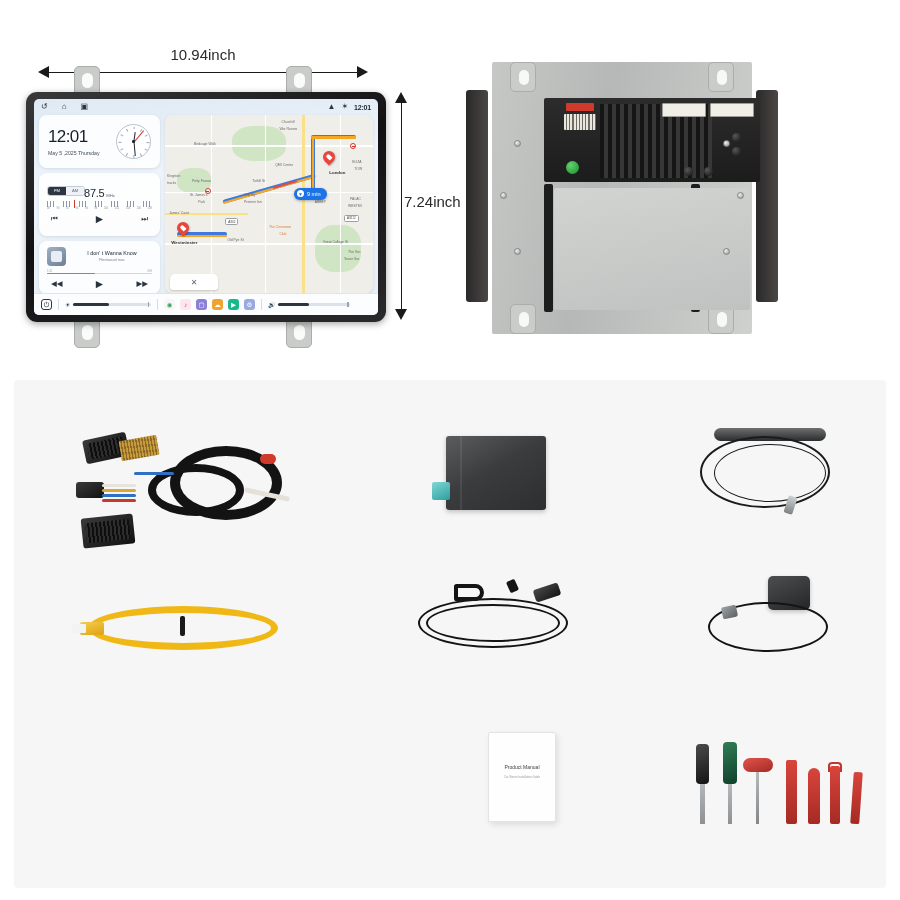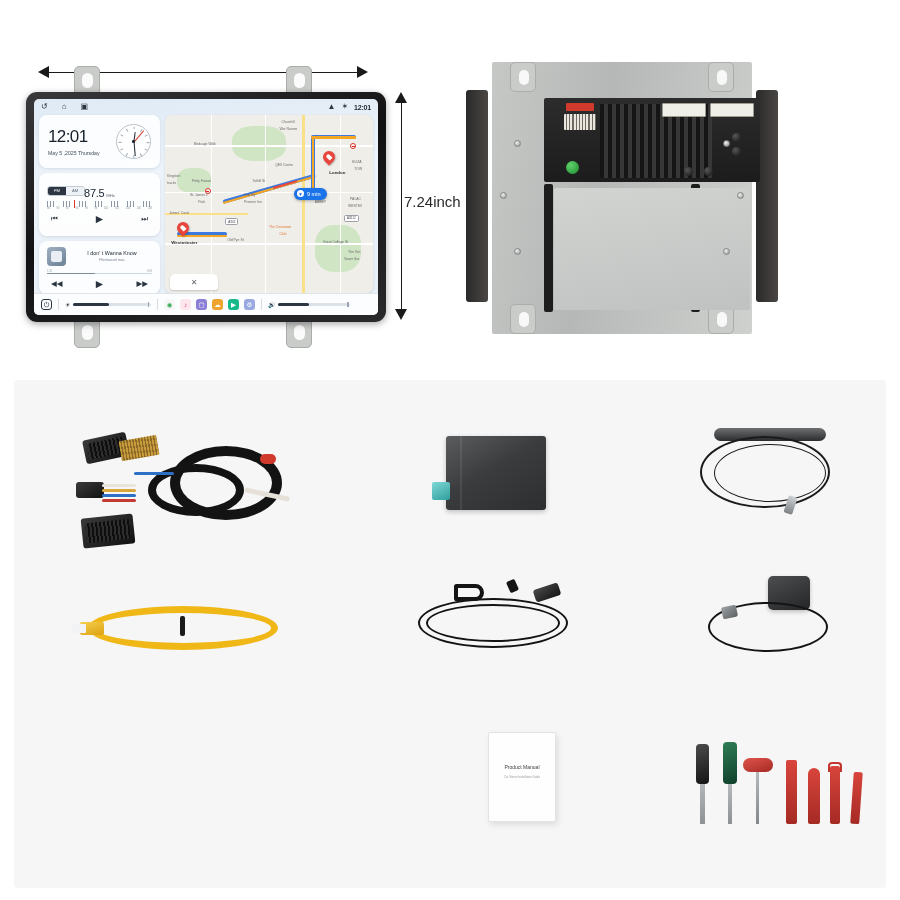--- a/index.html
+++ b/index.html
@@ -253,20 +253,21 @@
   .tool { position: absolute; bottom: 0; }
   .tool-red { background: linear-gradient(180deg,#d8453c,#a52a24); border-radius: 2px; }
   .tool-handle { position: absolute; border-radius: 4px; }
 </style>
 </head>
 <body>
 
 <div class="top-section">
 
   <div class="dim-h">
+    <div class="dim-h-label">10.94inch</div>
     <div class="dim-h-line"></div>
     <div class="arrow-l"></div>
     <div class="arrow-r"></div>
   </div>
 
   <div class="dim-v">
     <div class="dim-v-line"></div>
     <div class="arrow-t"></div>
     <div class="arrow-b"></div>
   </div>

